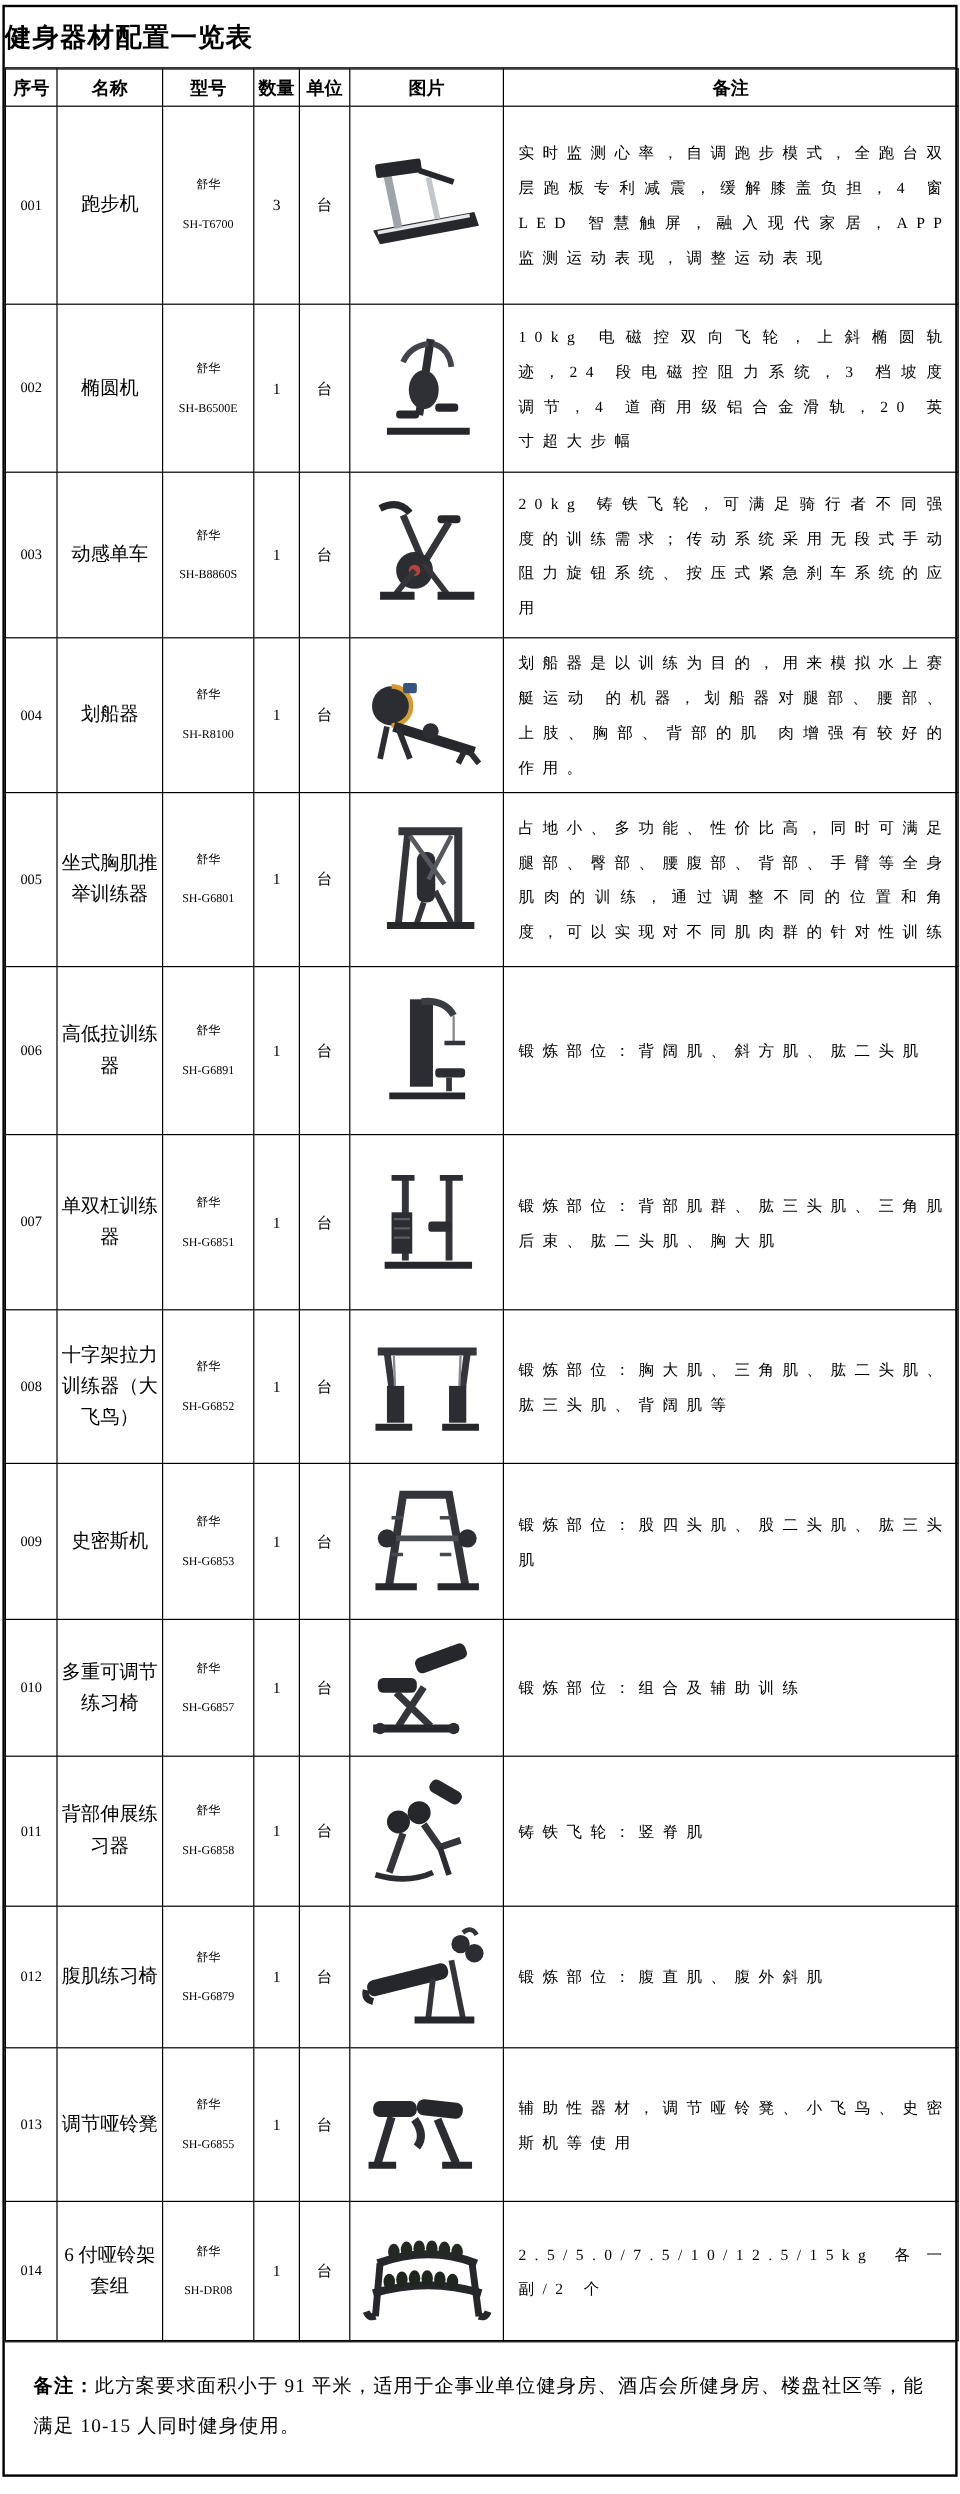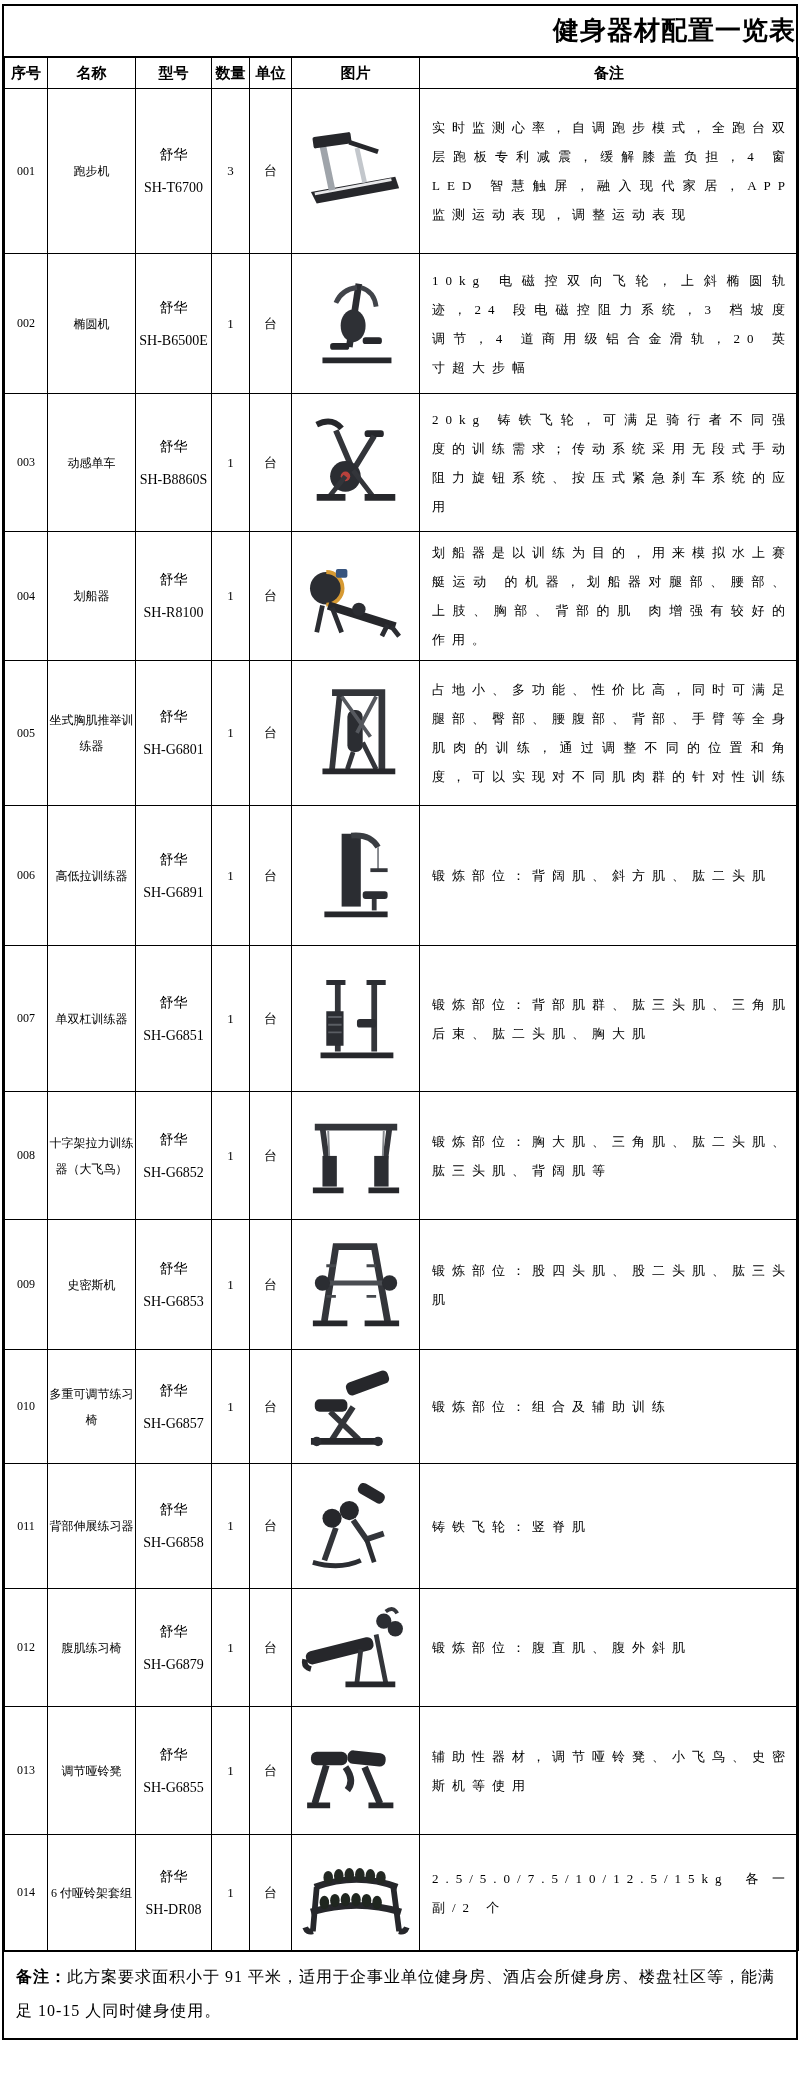--- a/index.html
+++ b/index.html
@@ -9,22 +9,22 @@
     color:#000;
   }
   .sheet{
     margin:4px 2px;
     border:2px solid #000;
     background:#fff;
   }
   .title{
     height:50px;
     line-height:50px;
-    text-align:right;
-    font-size:26px;
+    text-align:left;
+    font-size:22px;
     font-weight:bold;
     border-bottom:1px solid #000;
     letter-spacing:1px;
   }
   table{
     width:100%;
     border-collapse:collapse;
     table-layout:fixed;
   }
   th,td{
@@ -37,22 +37,22 @@
     font-size:15px;
     font-weight:bold;
     text-align:center;
     margin-left:31px;
   }
   td{
     vertical-align:middle;
     text-align:center;
   }
   .c-no{font-size:12px;font-family:Liberation Serif, serif;}
-  .c-name{font-size:12px;line-height:26px;padding:0 1px;}
-  .c-model span{display:block;font-size:14px;line-height:33px;}
+  .c-name{font-size:16px;line-height:26px;padding:0 1px;}
+  .c-model span{display:block;font-size:10px;line-height:33px;}
   .c-qty,.c-unit{font-size:13px;}
   .c-img{padding:2px 0;}
   .c-img .ph{display:inline-block;line-height:0;}
   .c-notes{
     text-align:justify;
     font-size:13px;
     line-height:29px;
     letter-spacing:7px;
     padding:6px 6px 6px 12px;
   }
@@ -71,21 +71,21 @@
   #equipment-rows tr:nth-child(12){height:118px;}
   #equipment-rows tr:nth-child(13){height:128px;}
   #equipment-rows tr:nth-child(14){height:116px;}
   .footer{
     border-top:1px solid #000;
     padding:8px 12px 10px 12px;
     font-size:16px;
     line-height:34px;
     letter-spacing:1px;
   }
-  .footer p{margin:0;}
+  .footer p{margin:12px;}
   .footer .lbl{font-weight:bold;}
   .footer .bold{font-weight:bold;}
   .ph svg{display:inline-block;}
 </style>
 </head>
 <body>
 
 <div class="sheet">
   <div class="title">健身器材配置一览表</div>
 

